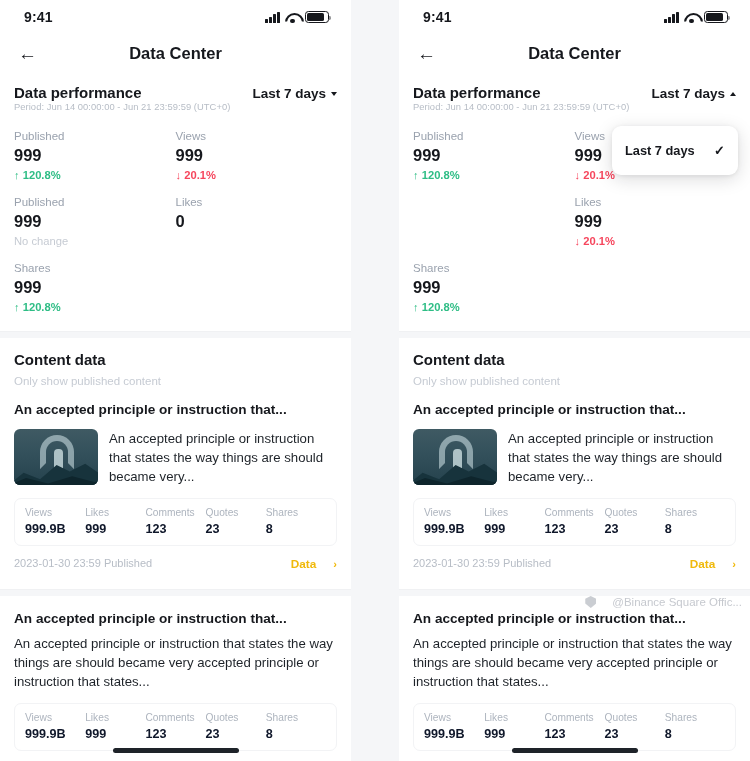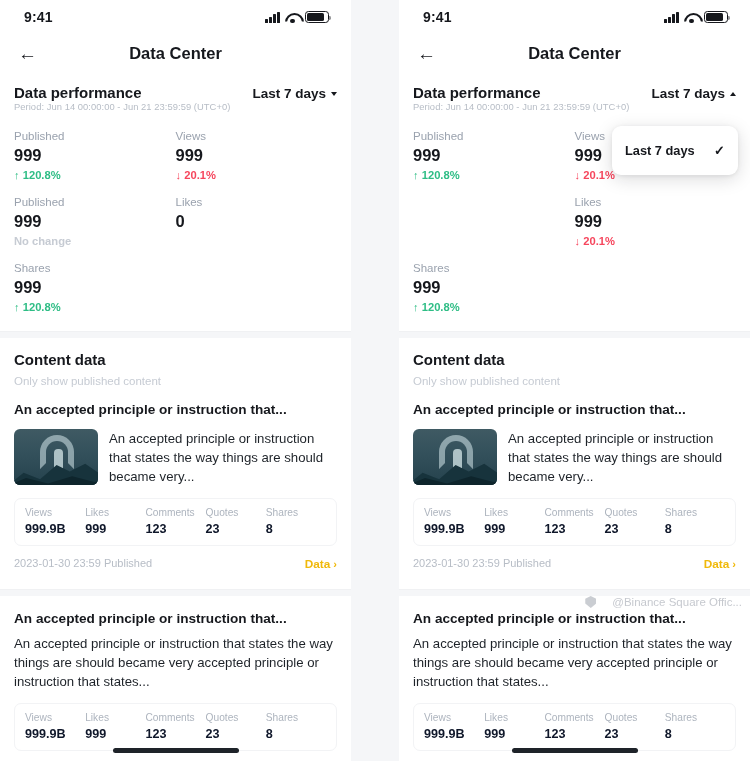--- a/index.html
+++ b/index.html
@@ -68,21 +68,21 @@
   .caret.down { border-top: 4.6px solid #16181D; }
   .caret.up { border-bottom: 4.6px solid #16181D; }
   .period { font-size: 9.4px; color: #B7BDC6; letter-spacing: .05px; }
 
   .stat-grid { margin-top: 18px; display: grid; grid-template-columns: 1fr 1fr; row-gap: 15px; }
   .stat-label { font-size: 11.5px; color: #9AA2AE; margin-bottom: 4px; }
   .stat-value { font-size: 16.5px; font-weight: bold; color: #16181D; line-height: 1.1; }
   .stat-delta { margin-top: 5px; font-size: 11.2px; font-weight: bold; }
   .stat-delta.up { color: #2EBD85; }
   .stat-delta.down { color: #F6465D; }
-  .stat-delta.flat { color: #C6CBD3; font-weight: bold; }
+  .stat-delta.flat { color: #C6CBD3; font-weight: normal; }
   .stat-cell.empty { visibility: hidden; }
 
   .divider { height: 7px; background: #F5F6F8; margin-top: 18px; border-top: 1px solid #F0F1F3; }
 
   
   .content-head { padding: 13px 14px 0 14px; }
   .content-title { font-size: 15px; font-weight: bold; color: #16181D; }
   .content-sub { margin-top: 7px; font-size: 11.5px; color: #C6CBD3; }
 
   .card { padding: 14px 14px 0 14px; }
@@ -124,21 +124,21 @@
     margin-top: 11px; border: 1px solid #F2F3F5; border-radius: 7px;
     padding: 8px 10px 9px 10px; display: grid; grid-template-columns: repeat(5, 1fr);
   }
   .metric-label { font-size: 10.2px; color: #ADB4BE; margin-bottom: 4px; }
   .metric-value { font-size: 12.6px; font-weight: bold; color: #0f172a; }
 
   .card-foot { margin-top: 11px; display: flex; align-items: flex-start; justify-content: space-between; }
   .pub-time { font-size: 11px; color: #B7BDC6; }
   .data-link {
     font-size: 11.8px; font-weight: bold; color: #F0B90B;
-    display: flex; align-items: center; gap: 3px; cursor: pointer;
+    display: flex; align-items: center; gap: 17px; cursor: pointer;
   }
   .data-link .chev { font-size: 11px; font-weight: bold; }
 
   
   .dropdown {
     position: absolute; top: 126px; right: 12px; width: 126px;
     background: #FFFFFF; border-radius: 9px;
     box-shadow: 0 4px 18px rgba(20,22,28,.15), 0 1px 4px rgba(20,22,28,.08);
     padding: 8px 0 8px 0; z-index: 30;
   }

